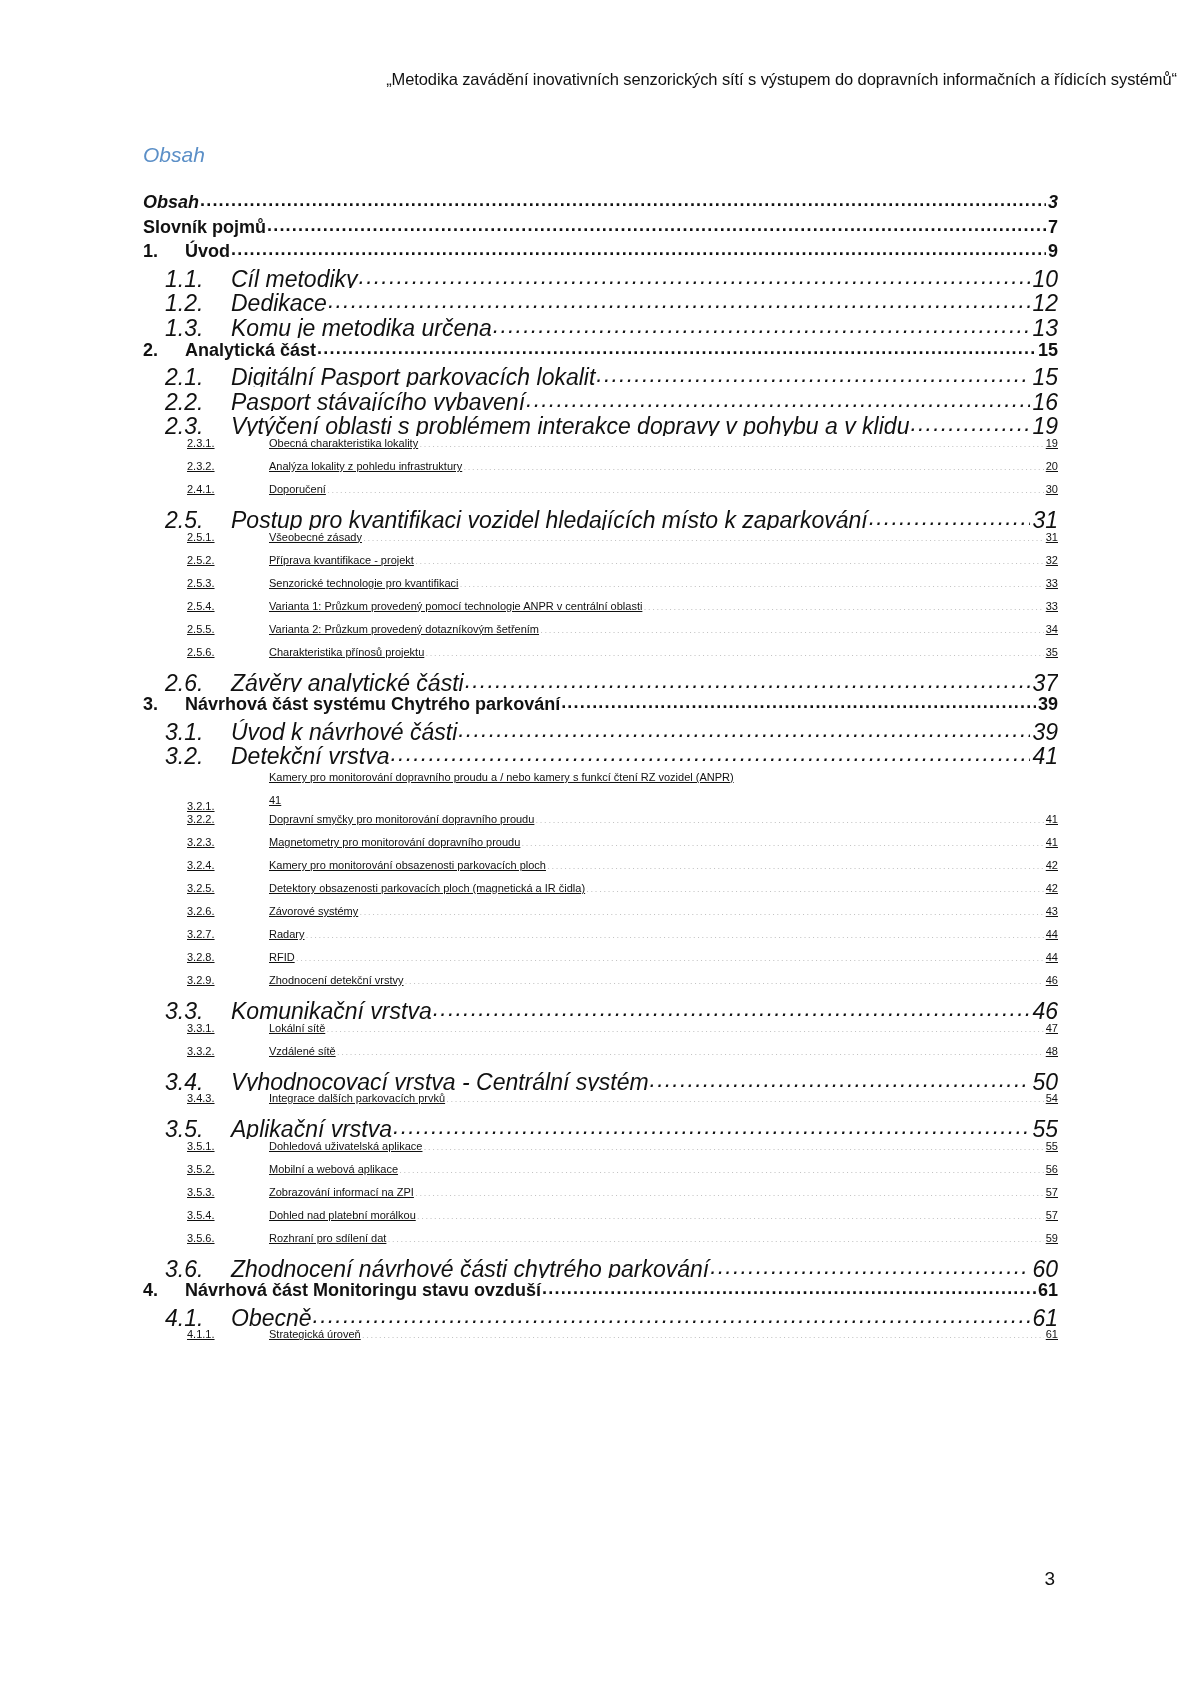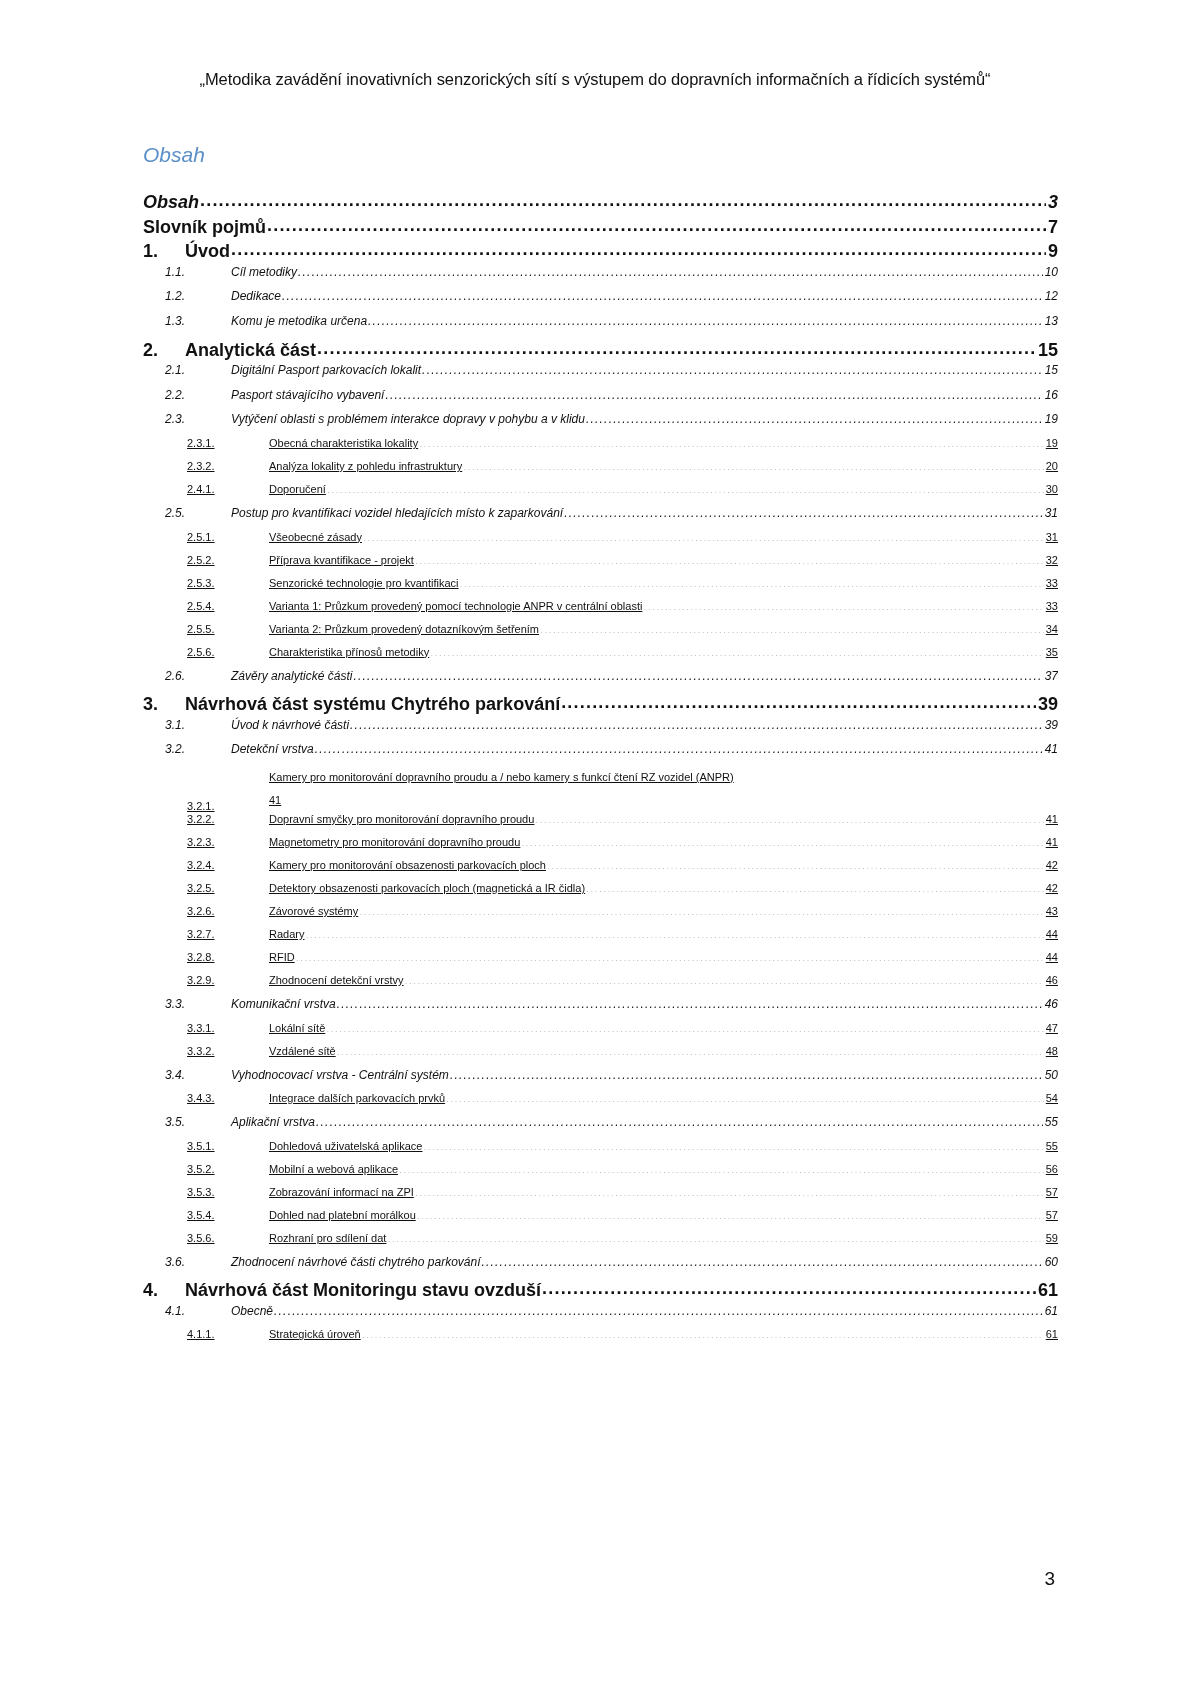--- a/index.html
+++ b/index.html
@@ -2,22 +2,22 @@
 <html><head>
 <meta charset="utf-8">
 <style>
   html, body { margin: 0; padding: 0; background: #ffffff; }
   body {
     width: 1190px; height: 1683px; position: relative; overflow: hidden;
     font-family: "Liberation Sans", "DejaVu Sans", sans-serif;
     color: #111;
   }
   .header {
-    position: absolute; left: 0; right: 0; top: 70px;
-    text-align: center; font-size: 16.5px; letter-spacing: -0.1px;
+    position: absolute; left: 0; right: 13px; top: 70px;
+    text-align: right; font-size: 16.5px; letter-spacing: -0.1px;
   }
   .toc-title {
     position: absolute; left: 143px; top: 143px;
     font-style: italic; font-size: 21px; color: #5b8fc7;
   }
   .toc {
     position: absolute; left: 143px; top: 190px; width: 915px;
   }
   .row {
     display: flex; align-items: baseline; white-space: nowrap;
@@ -34,21 +34,21 @@
     position: absolute; left: 0; bottom: -3px; letter-spacing: 1.2px;
   }
   .row .page { flex: 0 0 auto; text-align: right; }
 
   
   .lvl0 { font-size: 18px; font-weight: bold; }
   .lvl0 .num { width: 42px; }
   .lvl0.nonum .num { width: 0; }
   .lvl0.italic .text, .lvl0.italic .page { font-style: italic; }
   
-  .lvl1 { font-size: 12px; font-style: italic; padding-left: 22px; }
+  .lvl1 { font-size: 23px; font-style: italic; padding-left: 22px; }
   .lvl1 .num { width: 66px; }
   
   .lvl2 { font-size: 11px; padding-left: 44px; height: 23px; text-decoration: underline; }
   .lvl2 .num { width: 82px; }
   .lvl2.wrap { height: auto; white-space: normal; display: block; }
   .lvl2.wrap .inner { display: flex; align-items: flex-end; }
   .lvl2.wrap .num { flex: 0 0 82px; }
   .lvl2.wrap .text { flex: 1 1 auto; white-space: normal; line-height: 23px; }
 
   .page-number {
@@ -172,21 +172,21 @@
       <span class="page">33</span>
     </div>
     <div class="row lvl2">
       <span class="num">2.5.5.</span>
       <span class="text">Varianta 2: Průzkum provedený dotazníkovým šetřením</span>
       <span class="dots"></span>
       <span class="page">34</span>
     </div>
     <div class="row lvl2">
       <span class="num">2.5.6.</span>
-      <span class="text">Charakteristika přínosů metodiky</span>
+      <span class="text">Charakteristika přínosů projektu</span>
       <span class="dots"></span>
       <span class="page">35</span>
     </div>
     <div class="row lvl1">
       <span class="num">2.6.</span>
       <span class="text">Závěry analytické části</span>
       <span class="dots"></span>
       <span class="page">37</span>
     </div>
     <div class="row lvl0">

